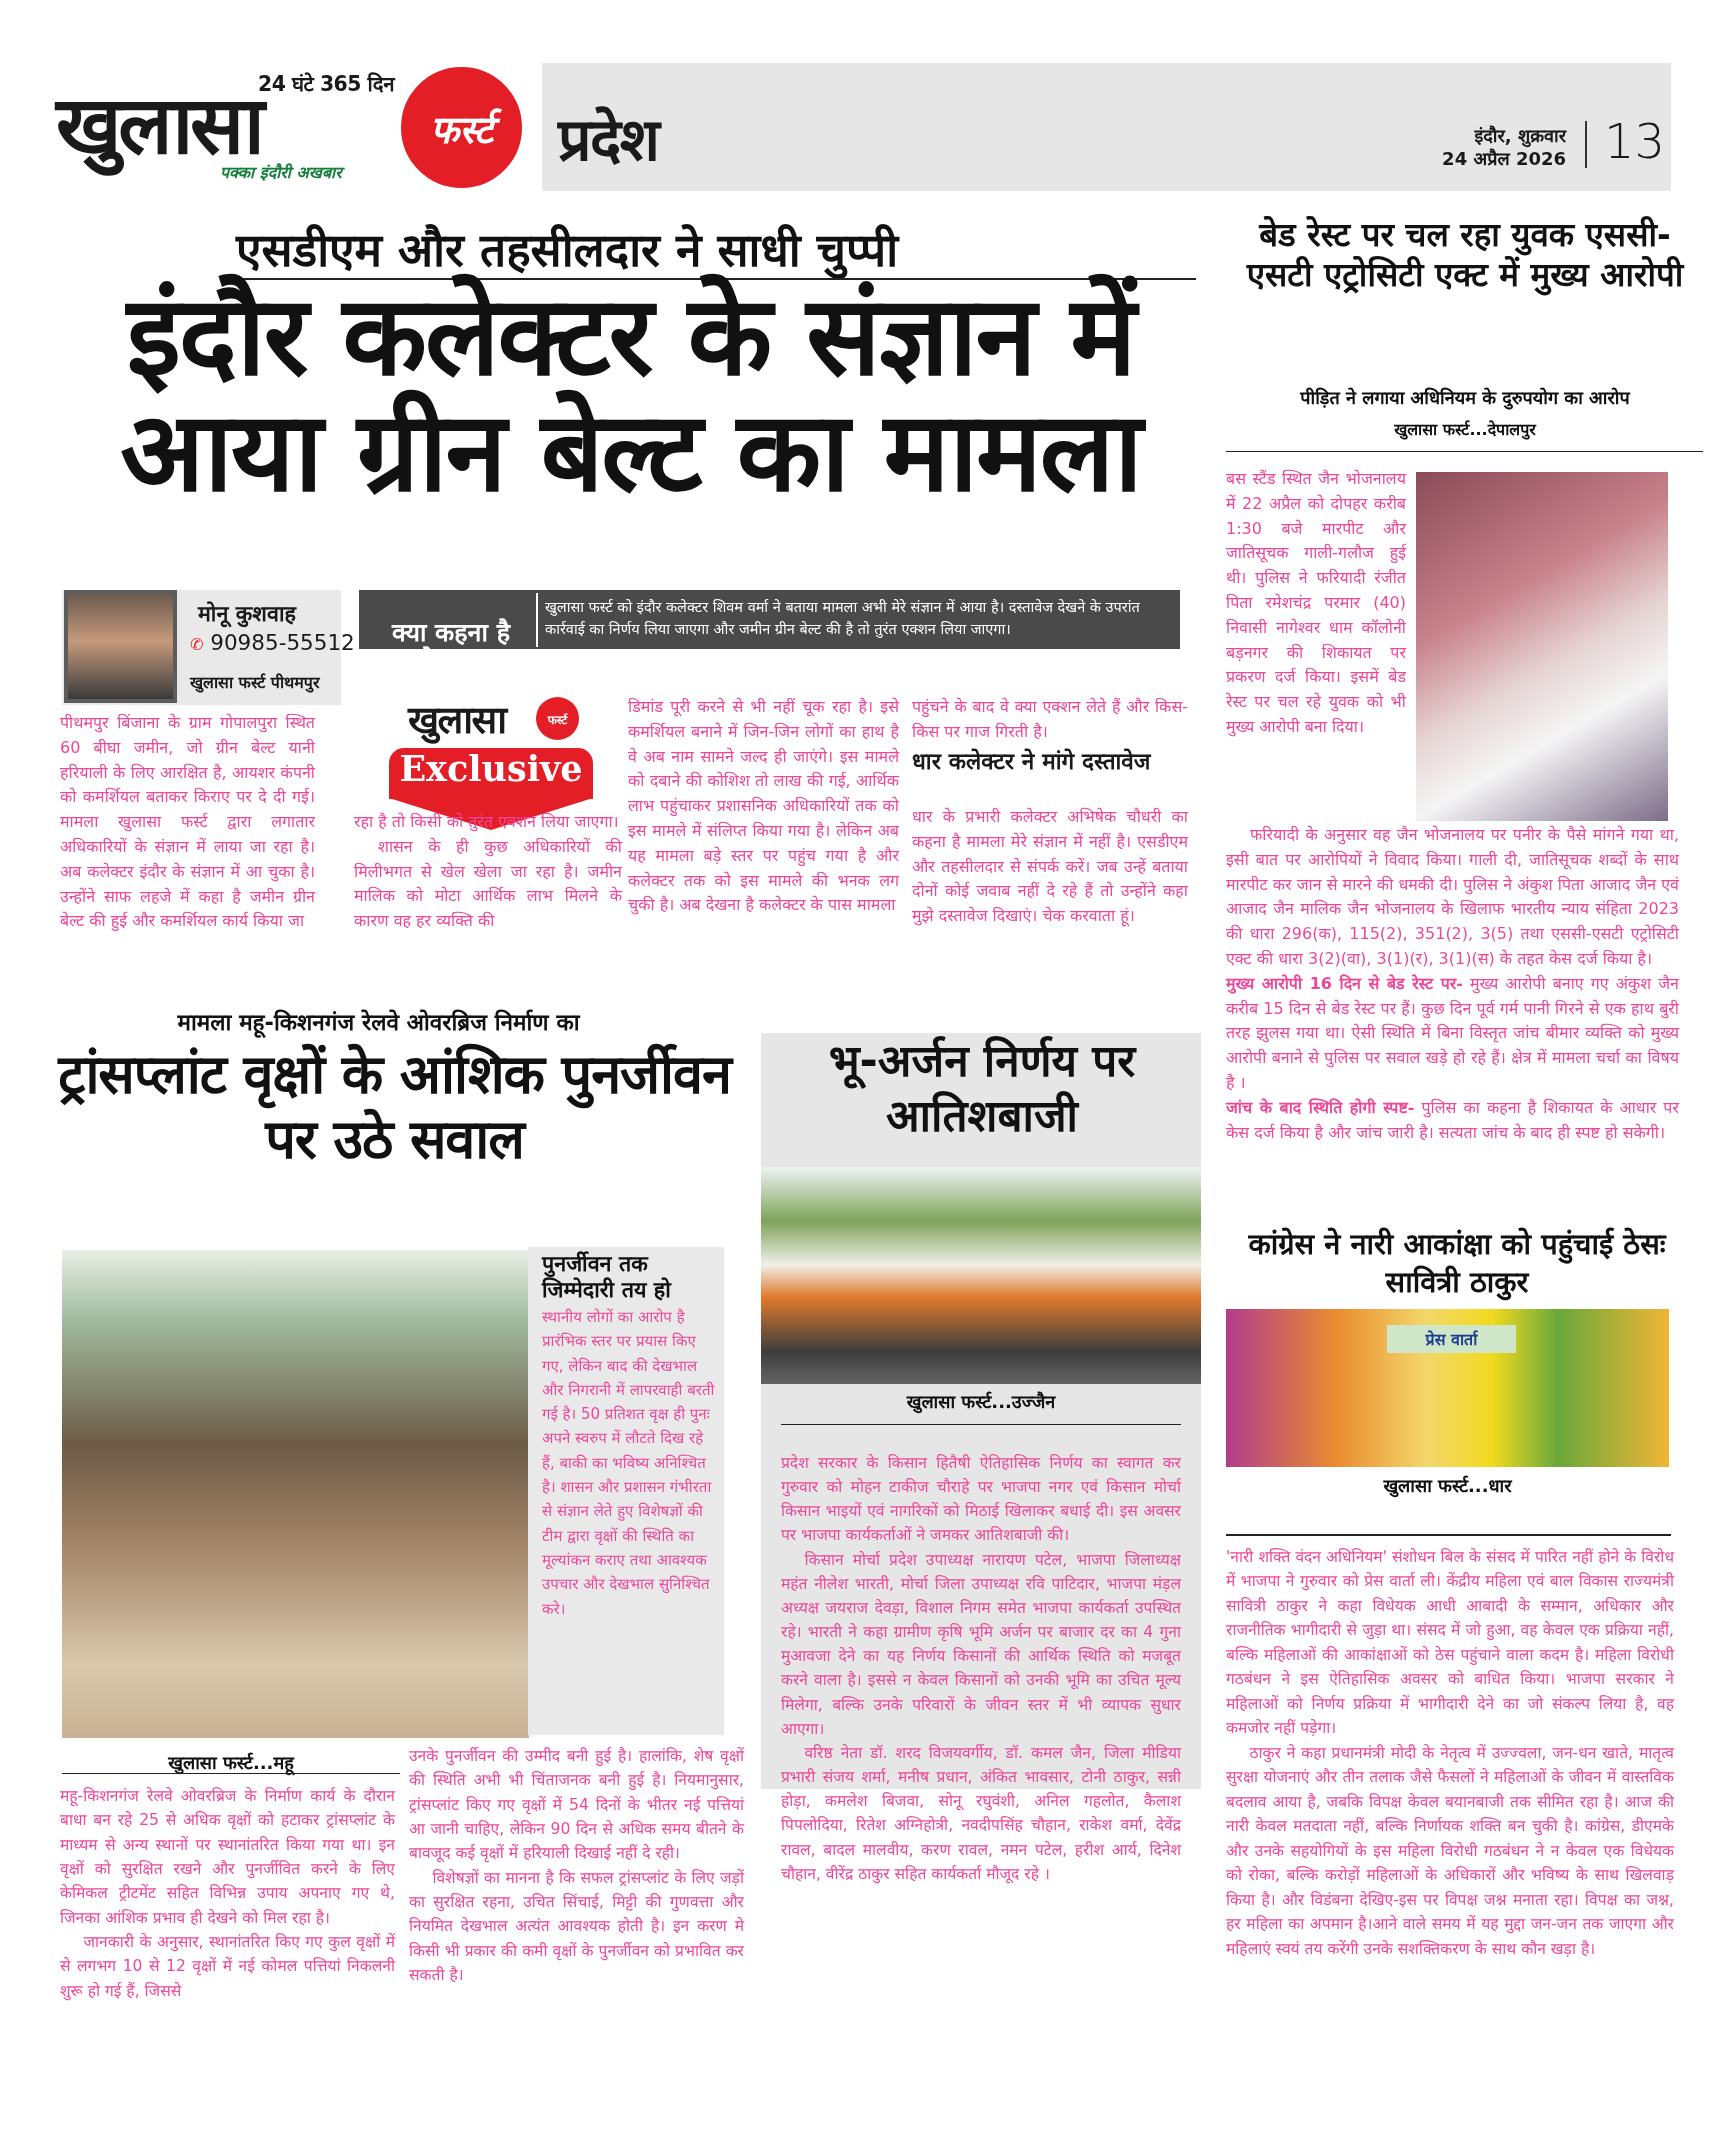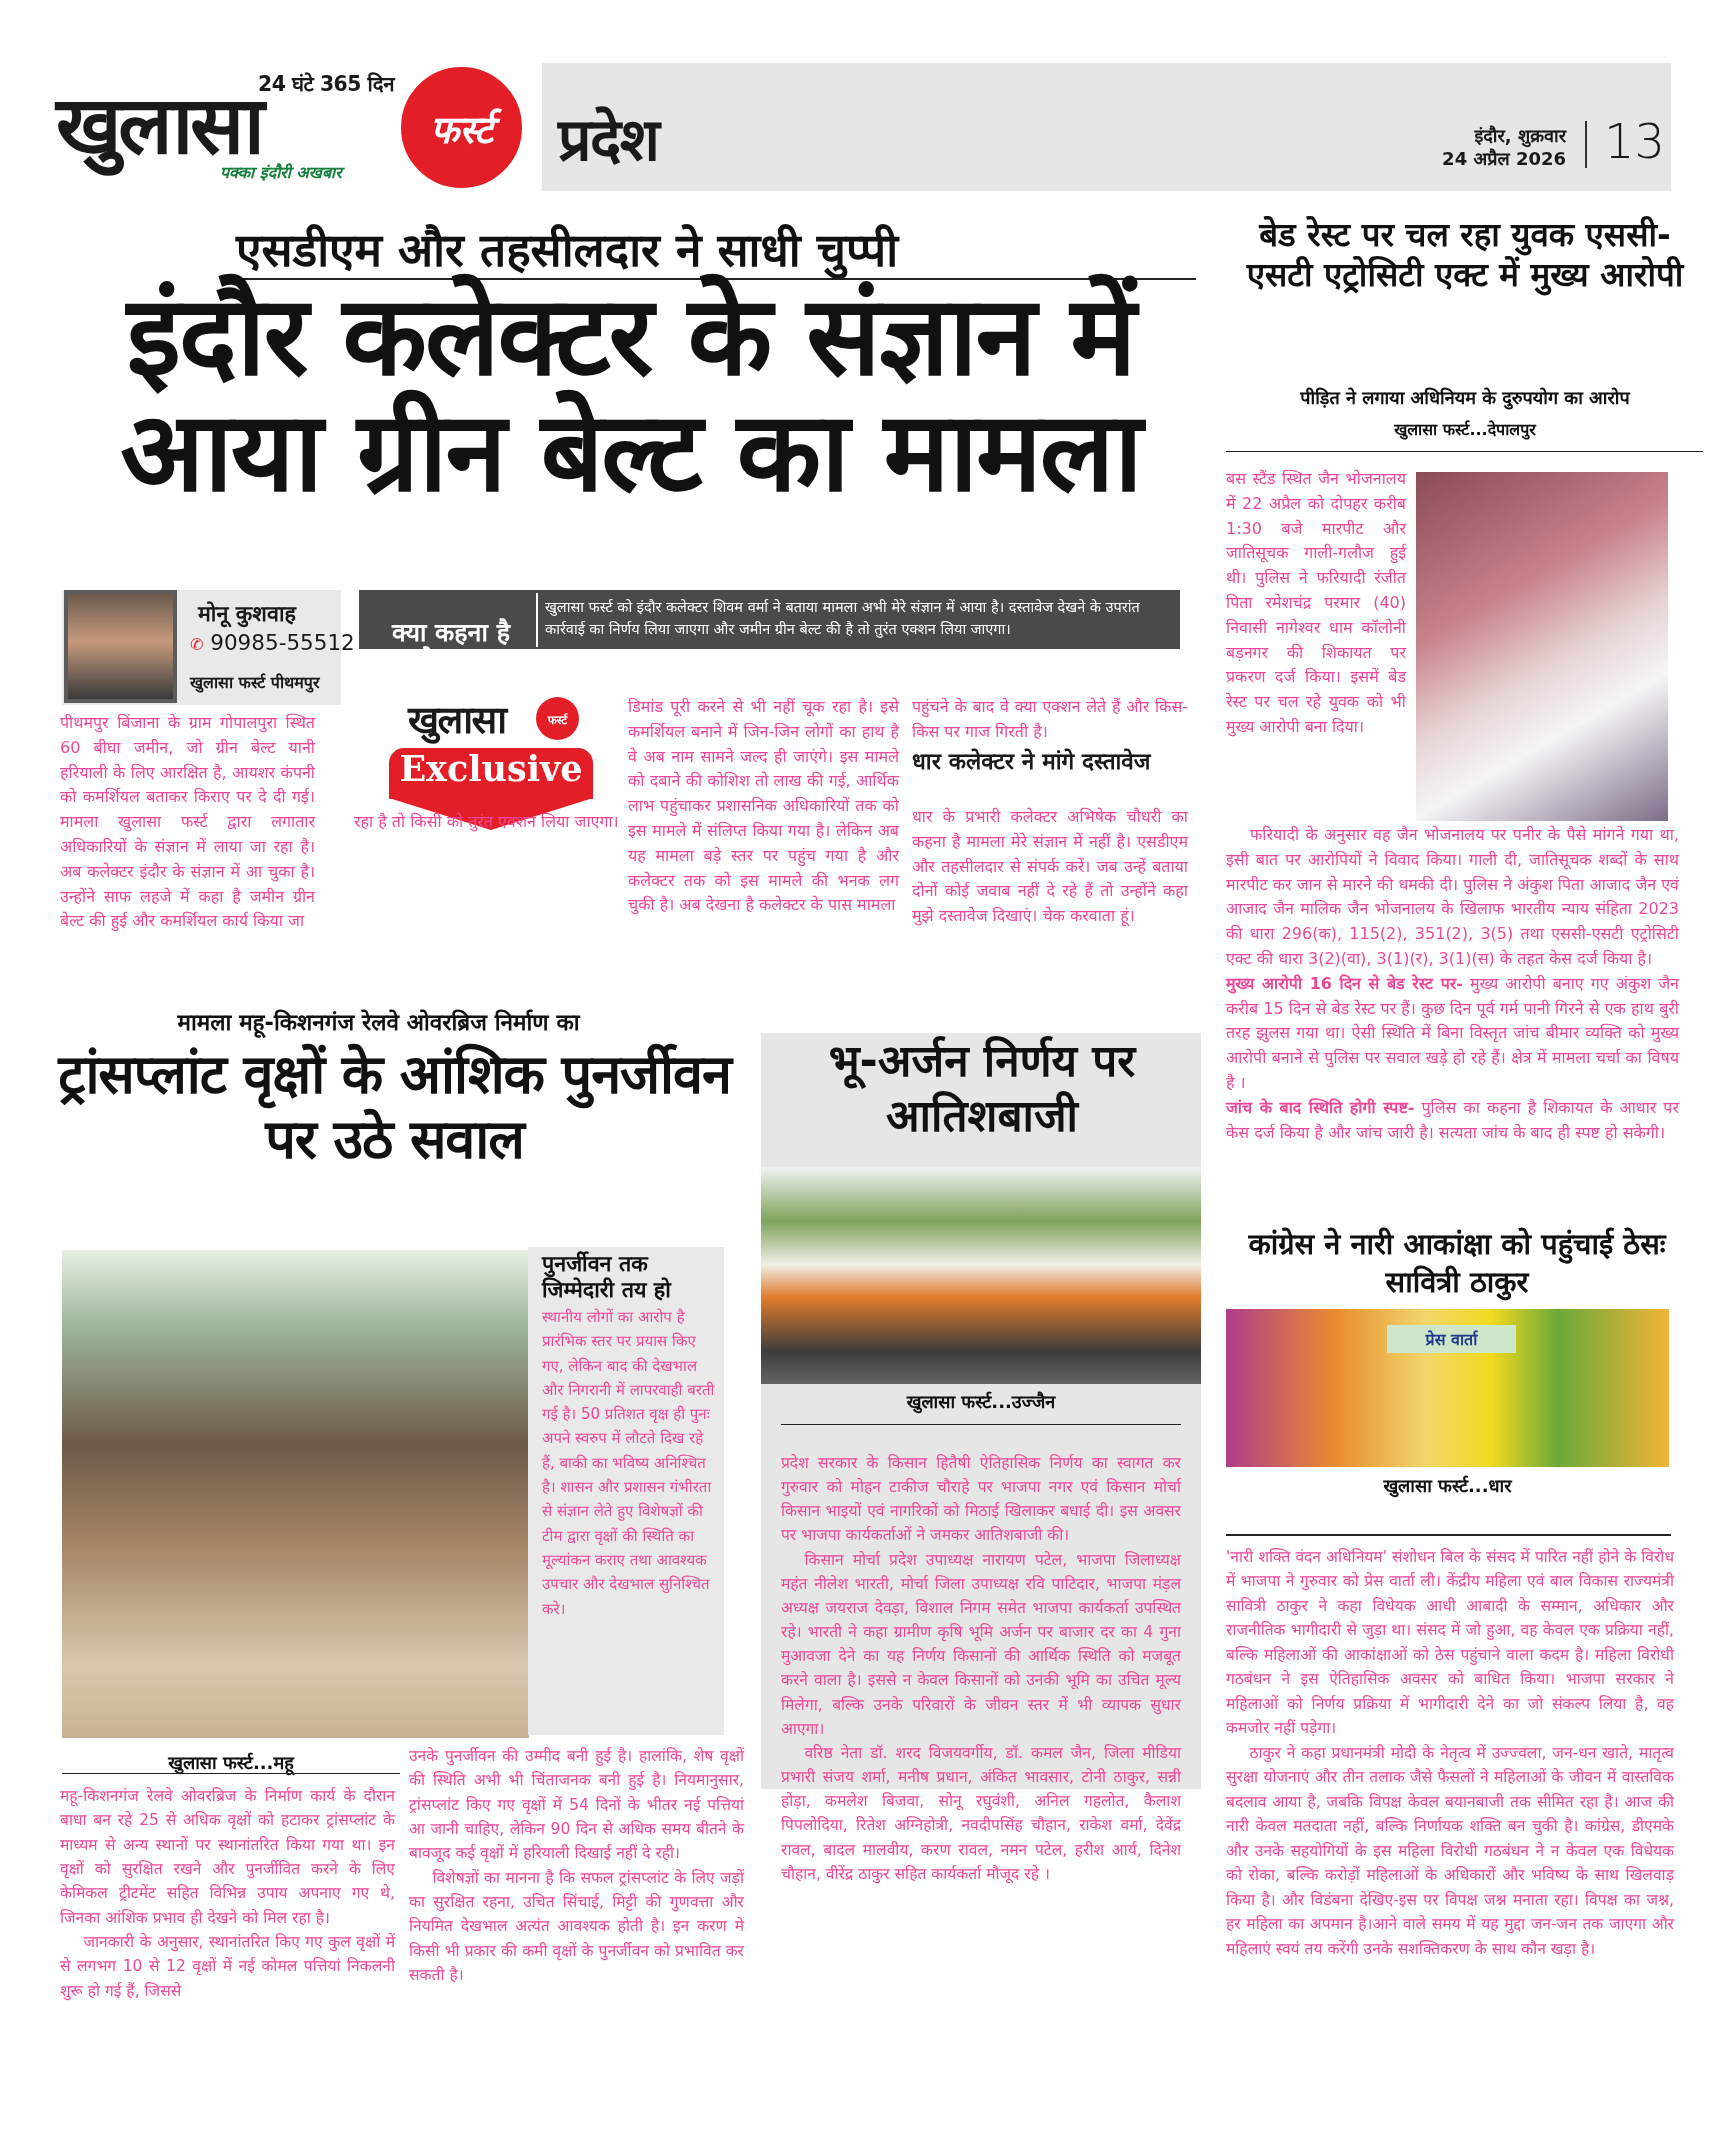--- a/index.html
+++ b/index.html
@@ -128,20 +128,21 @@
 <div class="abs" id="excl-rule"></div>
 <div class="abs" id="excl-logo">खुलासा</div>
 <div class="abs" id="excl-logo-first">फर्स्ट</div>
 <div class="abs" id="excl-badge"></div>
 <div class="abs" id="excl-arrow"></div>
 <div class="abs" id="excl-label">Exclusive</div>
 
 <div class="abs txt col" id="c1">पीथमपुर बिंजाना के ग्राम गोपालपुरा स्थित 60 बीघा जमीन, जो ग्रीन बेल्ट यानी हरियाली के लिए आरक्षित है, आयशर कंपनी को कमर्शियल बताकर किराए पर दे दी गई। मामला खुलासा फर्स्ट द्वारा लगातार अधिकारियों के संज्ञान में लाया जा रहा है। अब कलेक्टर इंदौर के संज्ञान में आ चुका है। उन्होंने साफ लहजे में कहा है जमीन ग्रीन बेल्ट की हुई और कमर्शियल कार्य किया जा</div>
 <div class="abs txt col" id="c2">
   <p>रहा है तो किसी को तुरंत एक्शन लिया जाएगा।</p>
+  <p class="ind">शासन के ही कुछ अधिकारियों की मिलीभगत से खेल खेला जा रहा है। जमीन मालिक को मोटा आर्थिक लाभ मिलने के कारण वह हर व्यक्ति की</p>
 </div>
 <div class="abs txt col" id="c3">डिमांड पूरी करने से भी नहीं चूक रहा है। इसे कमर्शियल बनाने में जिन-जिन लोगों का हाथ है वे अब नाम सामने जल्द ही जाएंगे। इस मामले को दबाने की कोशिश तो लाख की गई, आर्थिक लाभ पहुंचाकर प्रशासनिक अधिकारियों तक को इस मामले में संलिप्त किया गया है। लेकिन अब यह मामला बड़े स्तर पर पहुंच गया है और कलेक्टर तक को इस मामले की भनक लग चुकी है। अब देखना है कलेक्टर के पास मामला</div>
 <div class="abs txt col" id="c4">पहुंचने के बाद वे क्या एक्शन लेते हैं और किस-किस पर गाज गिरती है।</div>
 <div class="abs" id="sub-dhar">धार कलेक्टर ने मांगे दस्तावेज</div>
 <div class="abs txt col" id="c4b">धार के प्रभारी कलेक्टर अभिषेक चौधरी का कहना है मामला मेरे संज्ञान में नहीं है। एसडीएम और तहसीलदार से संपर्क करें। जब उन्हें बताया दोनों कोई जवाब नहीं दे रहे हैं तो उन्होंने कहा मुझे दस्तावेज दिखाएं। चेक करवाता हूं।</div>
 
 <div class="abs head" id="rt-h">बेड रेस्ट पर चल रहा युवक एससी-एसटी एट्रोसिटी एक्ट में मुख्य आरोपी</div>
 <div class="abs head" id="rt-sub">पीड़ित ने लगाया अधिनियम के दुरुपयोग का आरोप</div>
 <div class="abs head" id="rt-dateline">खुलासा फर्स्ट...देपालपुर</div>
 <div class="abs" id="rt-rule"></div>

